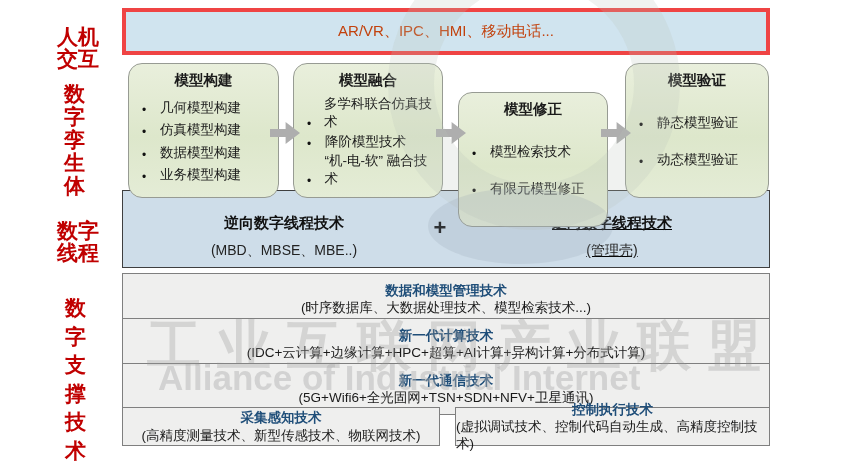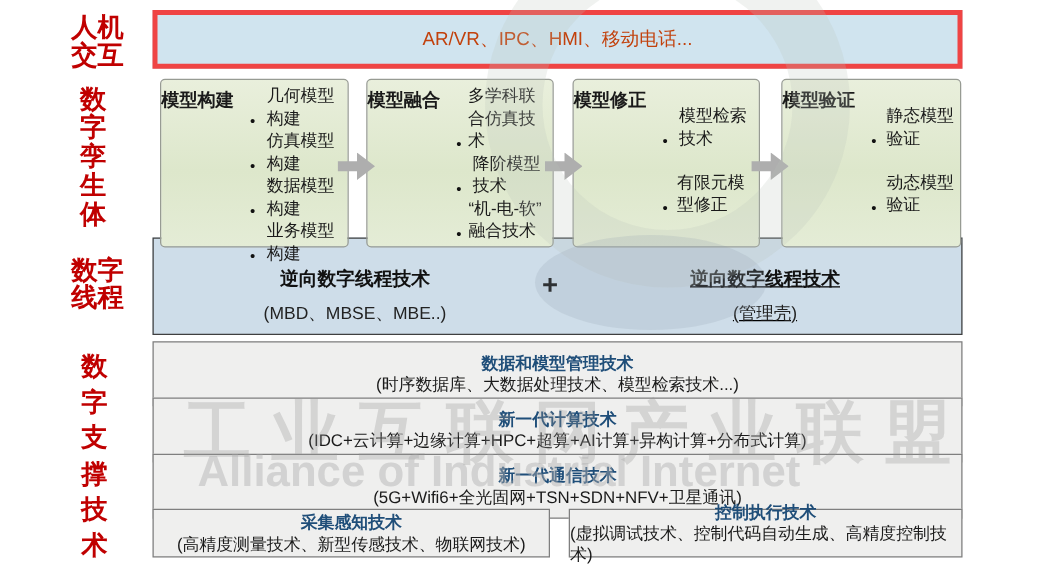--- a/index.html
+++ b/index.html
@@ -2,45 +2,45 @@
 <html><head>
 <meta charset="utf-8">
 <style>
   * { margin:0; padding:0; box-sizing:border-box; }
   html,body { background:#fff; }
   body { font-family:"Liberation Sans","DejaVu Sans",sans-serif; }
   .canvas { position:relative; width:841px; height:463px; background:#fff; overflow:hidden; }
 
   
   .side-label { position:absolute; color:#c00000; font-weight:bold; font-size:21px;
-    line-height:22px; word-break:break-all; z-index:12; text-align:center; }
+    line-height:22px; word-break:break-all; z-index:12; text-align:center;margin-top:14px; }
   .lbl-hmi { left:56px; top:12px; width:44px; }
   .lbl-twin { left:63px; top:68px; width:23px; line-height:23px; }
   .lbl-thread { left:56px; top:206px; width:44px; }
   .lbl-support { left:64px; top:280px; width:23px; line-height:28.5px; }
 
   
   .topbar { position:absolute; left:122px; top:8px; width:648px; height:47px;
     background:#d0e4ef; border:4px solid #ef4444; display:flex; align-items:center;
     justify-content:center; font-size:15px; color:#c2410c; z-index:10; }
 
   
   .gbox { position:absolute; top:63px; height:135px; border:1.5px solid #979b93;
-    border-radius:4px; background:linear-gradient(180deg,#e9efdc 0%,#dde7cb 55%,#e4ecd6 100%);
-    z-index:12; display:flex; flex-direction:row; }
+    border-radius:14px; background:linear-gradient(180deg,#e9efdc 0%,#dde7cb 55%,#e4ecd6 100%);
+    z-index:12; display:flex; flex-direction:column; }
   .gbox .gtitle { text-align:center; font-weight:bold; font-size:14.5px; color:#1a1a1a;
     padding-top:7px; }
   .gbox ul { list-style:none; flex:1; display:flex; flex-direction:column;
     justify-content:space-evenly; padding:4px 4px 8px 13px; }
   .gbox li { font-size:13.5px; color:#1a1a1a; display:flex; align-items:flex-end; }
   .blt { display:inline-block; width:18px; text-align:left; color:#111; font-size:12px; }
   .blt::before { content:"•"; }
   .b1 { left:128px; width:151px; }
   .b2 { left:293px; width:150px; }
-  .b3 { left:458px; width:150px; }
+  .b3 { left:458px; width:150px;margin-top:29px; }
   .b4 { left:625px; width:144px; }
 
   .flow-arrow { position:absolute; top:122px; width:30px; height:22px; background:#aeaeae;
     z-index:13; clip-path:polygon(0 32%,52% 32%,52% 0,100% 50%,52% 100%,52% 68%,0 68%); }
   .a1 { left:270px; } .a2 { left:436px; } .a3 { left:601px; }
 
   
   .threadbox { position:absolute; left:122px; top:190px; width:648px; height:78px;
     background:#cedde9; border:1.5px solid #3f3f3f; z-index:10; }
   .th-group { position:absolute; top:0; height:100%; text-align:center; padding-top:23px; }

